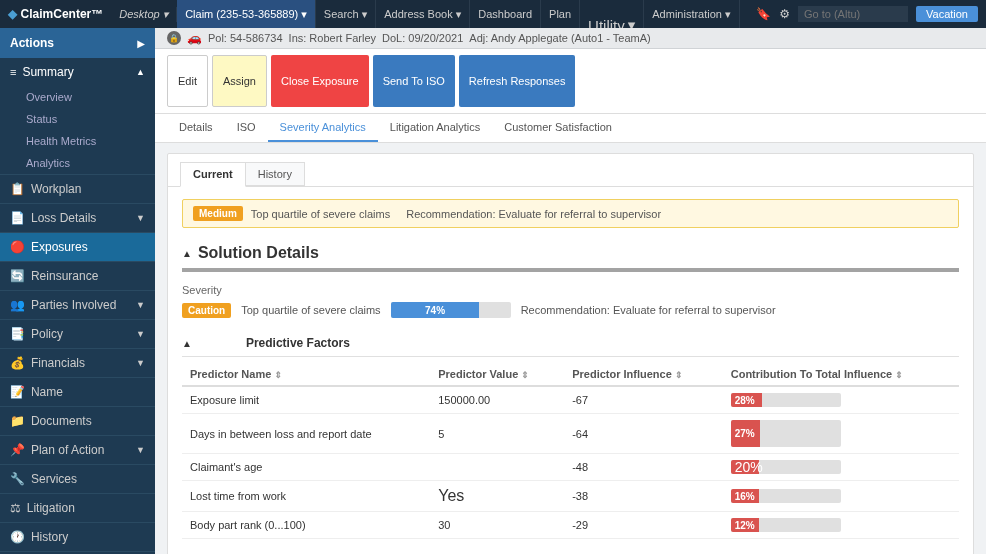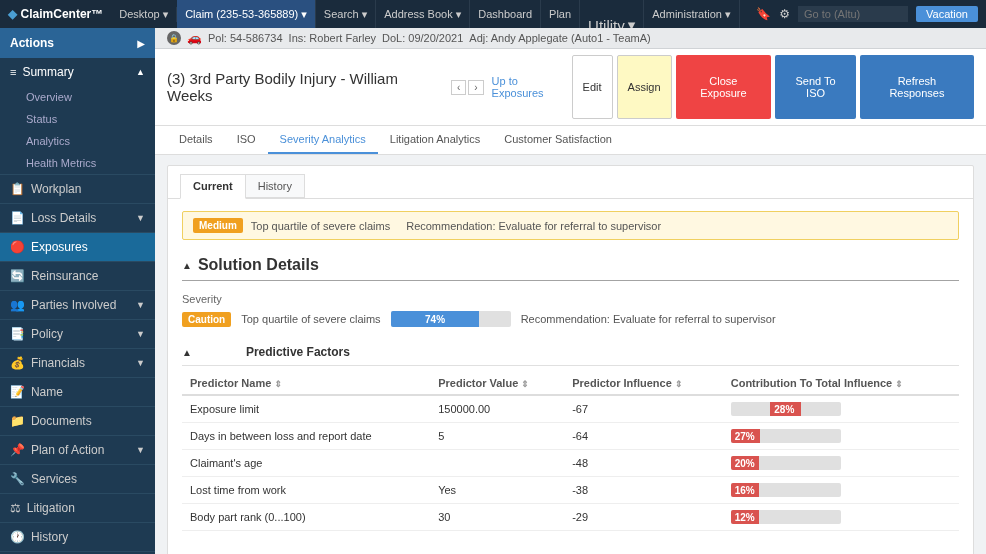--- a/index.html
+++ b/index.html
@@ -5,21 +5,21 @@
     * { box-sizing: border-box; margin: 0; padding: 0; }
     body { font-family: Arial, sans-serif; font-size: 12px; background: #f0f0f0; color: #333; overflow: hidden; }
   </style>
 </head>
 <body>
 
 <nav style="display:flex;align-items:center;background:#1a2b3c;height:28px;padding:0 8px;">
   <div style="color:white;font-weight:bold;font-size:12px;margin-right:8px;white-space:nowrap;">
     <span style="color:#4a9fd4;">◆</span> <span>ClaimCenter™</span>
   </div>
-  <div style="color:#ccc;font-size:11px;padding:0 8px;height:15px;display:flex;align-items:center;gap:3px;border-right:1px solid #2a3b4c;cursor:pointer;">
+  <div style="color:#ccc;font-size:11px;padding:0 8px;height:15px;display:flex;align-items:center;gap:3px;border-right:1px solid #2a3b4c;cursor:pointer;font-style:italic;">
     <span>Desktop</span>
       <span>▾</span>
   </div>
   <div style="color:white;font-size:11px;padding:0 8px;height:28px;display:flex;align-items:center;gap:3px;border-right:1px solid #2a3b4c;cursor:pointer;background:#2a5080;">
     <span>Claim (235-53-365889)</span>
       <span>▾</span>
   </div>
   <div style="color:#ccc;font-size:11px;padding:0 8px;height:43px;display:flex;align-items:center;gap:3px;border-right:1px solid #2a3b4c;cursor:pointer;">
     <span>Search</span>
       <span>▾</span>
@@ -69,24 +69,24 @@
         </div>
         <span style="font-size:9px;">▲</span>
       </div>
       <div style="padding:5px 10px 5px 26px;font-size:11px;color:#aac;cursor:pointer;">
         <span>Overview</span>
       </div>
       <div style="padding:5px 10px 5px 26px;font-size:11px;color:#aac;cursor:pointer;">
         <span>Status</span>
       </div>
       <div style="padding:5px 10px 5px 26px;font-size:11px;color:#aac;cursor:pointer;">
+        <span>Health Metrics</span>
+      </div>
+      <div style="padding:5px 10px 5px 26px;font-size:11px;color:#aac;cursor:pointer;">
         <span>Analytics</span>
-      </div>
-      <div style="padding:5px 10px 5px 26px;font-size:11px;color:#aac;cursor:pointer;">
-        <span>Health Metrics</span>
       </div>
     </div>
 
     <div style="display:flex;align-items:center;padding:7px 10px;font-size:12px;color:#ccc;cursor:pointer;gap:6px;border-bottom:1px solid #2a4a62;">
       <span>📋</span>
       <span>Workplan</span>
     </div>
     <div style="display:flex;align-items:center;justify-content:space-between;padding:7px 10px;font-size:12px;color:#ccc;cursor:pointer;border-bottom:1px solid #2a4a62;">
       <div style="display:flex;align-items:center;gap:6px;">
         <span>📄</span>
@@ -162,28 +162,20 @@
     <div style="background:#e8eaec;padding:3px 12px;font-size:11px;color:#555;border-bottom:1px solid #d0d3d6;display:flex;align-items:center;gap:6px;">
       <span style="background:#666;border-radius:50%;width:14px;height:14px;display:inline-flex;align-items:center;justify-content:center;color:white;font-size:8px;">🔒</span>
       <span style="font-size:12px;">🚗</span>
       <span>Pol: 54-586734</span>
       <span>Ins: Robert Farley</span>
       <span>DoL: 09/20/2021</span>
       <span>Adj: Andy Applegate (Auto1 - TeamA)</span>
     </div>
 
     <div style="background:white;padding:6px 12px;display:flex;align-items:center;justify-content:space-between;border-bottom:1px solid #ddd;">
-      <div style="display:flex;align-items:center;gap:8px;">
-        <h1 style="font-size:15px;color:#333;font-weight:normal;">(3) 3rd Party Bodily Injury - William Weeks</h1>
-        <div style="display:flex;gap:2px;">
-          <button style="border:1px solid #ccc;background:white;padding:1px 5px;cursor:pointer;font-size:10px;color:#666;">‹</button>
-          <button style="border:1px solid #ccc;background:white;padding:1px 5px;cursor:pointer;font-size:10px;color:#666;">›</button>
-        </div>
-        <a style="color:#4a90d9;font-size:11px;cursor:pointer;text-decoration:none;">Up to Exposures</a>
-      </div>
       <div style="display:flex;gap:4px;">
         <button style="padding:4px 10px;font-size:11px;cursor:pointer;border:1px solid #ccc;background:white;color:#333;border-radius:2px;">Edit</button>
         <button style="padding:12px 10px;font-size:11px;cursor:pointer;border:1px solid #ccc;background:#fef9c3;color:#333;border-radius:2px;">Assign</button>
         <button style="padding:20px 10px;font-size:11px;cursor:pointer;border:none;background:#ef4444;color:white;border-radius:2px;">Close Exposure</button>
         <button style="padding:4px 10px;font-size:11px;cursor:pointer;border:none;background:#3a7abf;color:white;border-radius:2px;">Send To ISO</button>
         <button style="padding:4px 10px;font-size:11px;cursor:pointer;border:none;background:#3a7abf;color:white;border-radius:2px;">Refresh Responses</button>
       </div>
     </div>
 
     <div style="background:white;padding:0 12px;border-bottom:1px solid #ddd;display:flex;">
@@ -223,21 +215,21 @@
             <span style="background:#f0a020;color:white;padding:2px 6px;border-radius:2px;font-size:10px;font-weight:bold;">Medium</span>
             <span style="font-size:11px;color:#555;">Top quartile of severe claims</span>
             <span style="font-size:11px;color:#555;margin-left:8px;">Recommendation: Evaluate for referral to supervisor</span>
           </div>
 
           <div>
             <div style="display:flex;align-items:center;gap:6px;padding:4px 0 6px;cursor:pointer;">
               <span style="font-size:10px;">▲</span>
               <span style="font-size:16px;font-weight:bold;color:#333;">Solution Details</span>
             </div>
-            <div style="border-top:1px solid #a3a3a3;padding-top:8px;">
+            <div style="border-top:4px solid #a3a3a3;padding-top:8px;">
               <div style="font-size:11px;color:#666;padding:4px 0 6px;">Severity</div>
               <div style="display:flex;align-items:center;gap:10px;">
                 <span style="background:#f0a020;color:white;padding:2px 6px;border-radius:2px;font-size:10px;font-weight:bold;">Caution</span>
                 <span style="font-size:11px;color:#555;">Top quartile of severe claims</span>
                 <div style="display:flex;align-items:center;gap:0;width:120px;background:#e0e0e0;height:16px;border-radius:2px;overflow:hidden;">
                   <div style="background:#4a90d9;height:100%;width:74%;display:flex;align-items:center;justify-content:center;">
                     <span style="color:white;font-size:10px;font-weight:bold;padding:0 4px;">74%</span>
                   </div>
                 </div>
                 <span style="font-size:11px;color:#555;">Recommendation: Evaluate for referral to supervisor</span>
@@ -267,54 +259,54 @@
                       <span>Contribution To Total Influence</span> <span style="font-size:9px;color:#999;">⇕</span>
                     </th>
                   </tr>
                 </thead>
                 <tbody id="predictive-table-body">
                 <tr>
       <td style="font-size:11px;padding:6px 8px;border-bottom:1px solid #eee;">Exposure limit</td>
       <td style="font-size:11px;padding:6px 8px;border-bottom:1px solid #eee;">150000.00</td>
       <td style="font-size:11px;padding:6px 8px;border-bottom:1px solid #eee;">-67</td>
       <td style="font-size:11px;padding:6px 8px;border-bottom:1px solid #eee;">
-        <div style="display:inline-flex;align-items:center;width:110px;background:#e0e0e0;height:14px;border-radius:2px;overflow:hidden;justify-content:center;">
+        <div style="display:inline-flex;align-items:center;width:110px;background:#e0e0e0;height:14px;border-radius:2px;overflow:hidden;">
           <div style="background:#d9534f;height:100%;width:28%;display:flex;align-items:center;padding-left:4px;min-width:28px;">
             <span style="color:white;font-size:10px;font-weight:bold;">28%</span>
           </div>
         </div>
       </td>
     </tr>
                     <tr>
       <td style="font-size:11px;padding:6px 8px;border-bottom:1px solid #eee;">Days in between loss and report date</td>
       <td style="font-size:11px;padding:6px 8px;border-bottom:1px solid #eee;">5</td>
       <td style="font-size:11px;padding:6px 8px;border-bottom:1px solid #eee;">-64</td>
       <td style="font-size:11px;padding:6px 8px;border-bottom:1px solid #eee;">
-        <div style="display:inline-flex;align-items:center;width:110px;background:#e0e0e0;height:14px;border-radius:2px;overflow:hidden;">
+        <div style="display:inline-flex;align-items:center;width:110px;background:#e0e0e0;height:27px;border-radius:2px;overflow:hidden;">
           <div style="background:#d9534f;height:100%;width:27%;display:flex;align-items:center;padding-left:4px;min-width:28px;">
             <span style="color:white;font-size:10px;font-weight:bold;">27%</span>
           </div>
         </div>
       </td>
     </tr>
                     <tr>
       <td style="font-size:11px;padding:6px 8px;border-bottom:1px solid #eee;">Claimant's age</td>
       <td style="font-size:11px;padding:6px 8px;border-bottom:1px solid #eee;"></td>
       <td style="font-size:11px;padding:6px 8px;border-bottom:1px solid #eee;">-48</td>
       <td style="font-size:11px;padding:6px 8px;border-bottom:1px solid #eee;">
         <div style="display:inline-flex;align-items:center;width:110px;background:#e0e0e0;height:14px;border-radius:2px;overflow:hidden;">
           <div style="background:#d9534f;height:100%;width:20%;display:flex;align-items:center;padding-left:4px;min-width:28px;">
-            <span style="color:white;font-size:10px;font-weight:bold;">20%</span>
+            <span style="color:white;font-size:14px;font-weight:normal;">20%</span>
           </div>
         </div>
       </td>
     </tr>
                     <tr>
       <td style="font-size:11px;padding:6px 8px;border-bottom:1px solid #eee;">Lost time from work</td>
-      <td style="font-size:11px;padding:6px 8px;border-bottom:1px solid #eee;margin-top:12px;">Yes</td>
+      <td style="font-size:16px;padding:6px 8px;border-bottom:1px solid #eee;margin-top:12px;">Yes</td>
       <td style="font-size:11px;padding:6px 8px;border-bottom:1px solid #eee;">-38</td>
       <td style="font-size:11px;padding:6px 8px;border-bottom:1px solid #eee;">
         <div style="display:inline-flex;align-items:center;width:110px;background:#e0e0e0;height:14px;border-radius:2px;overflow:hidden;">
           <div style="background:#d9534f;height:100%;width:16%;display:flex;align-items:center;padding-left:4px;min-width:28px;">
             <span style="color:white;font-size:10px;font-weight:bold;">16%</span>
           </div>
         </div>
       </td>
     </tr>
                     <tr>

